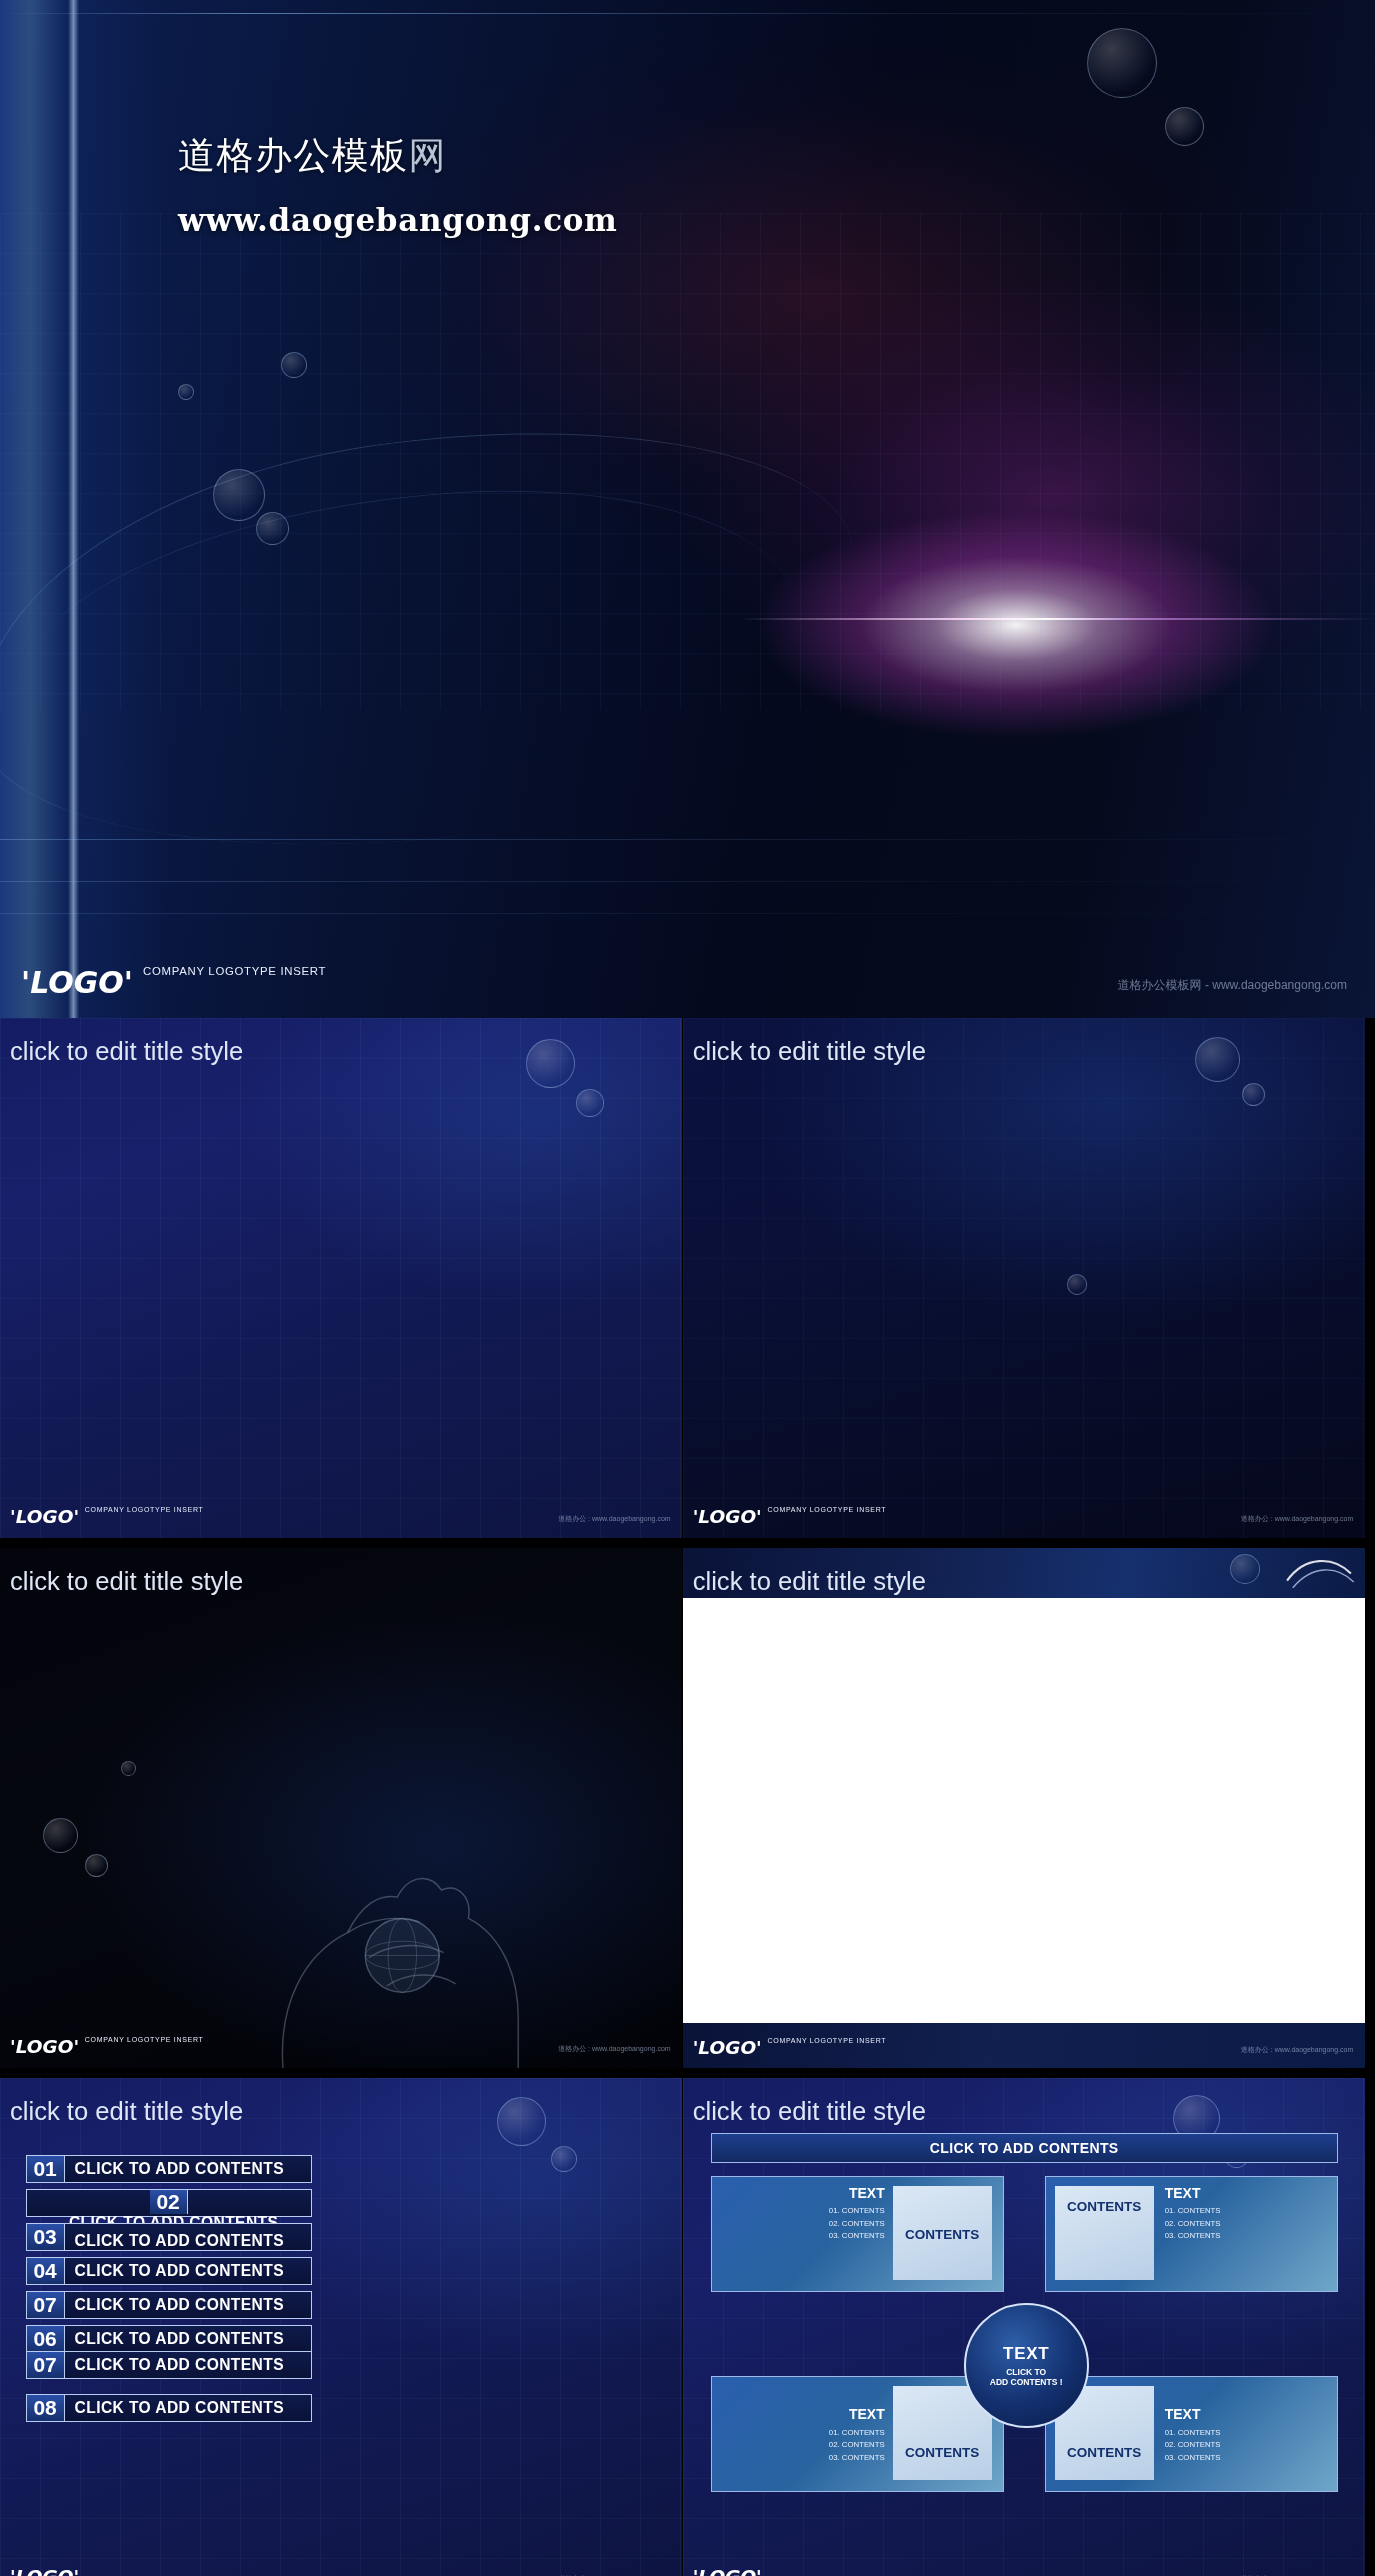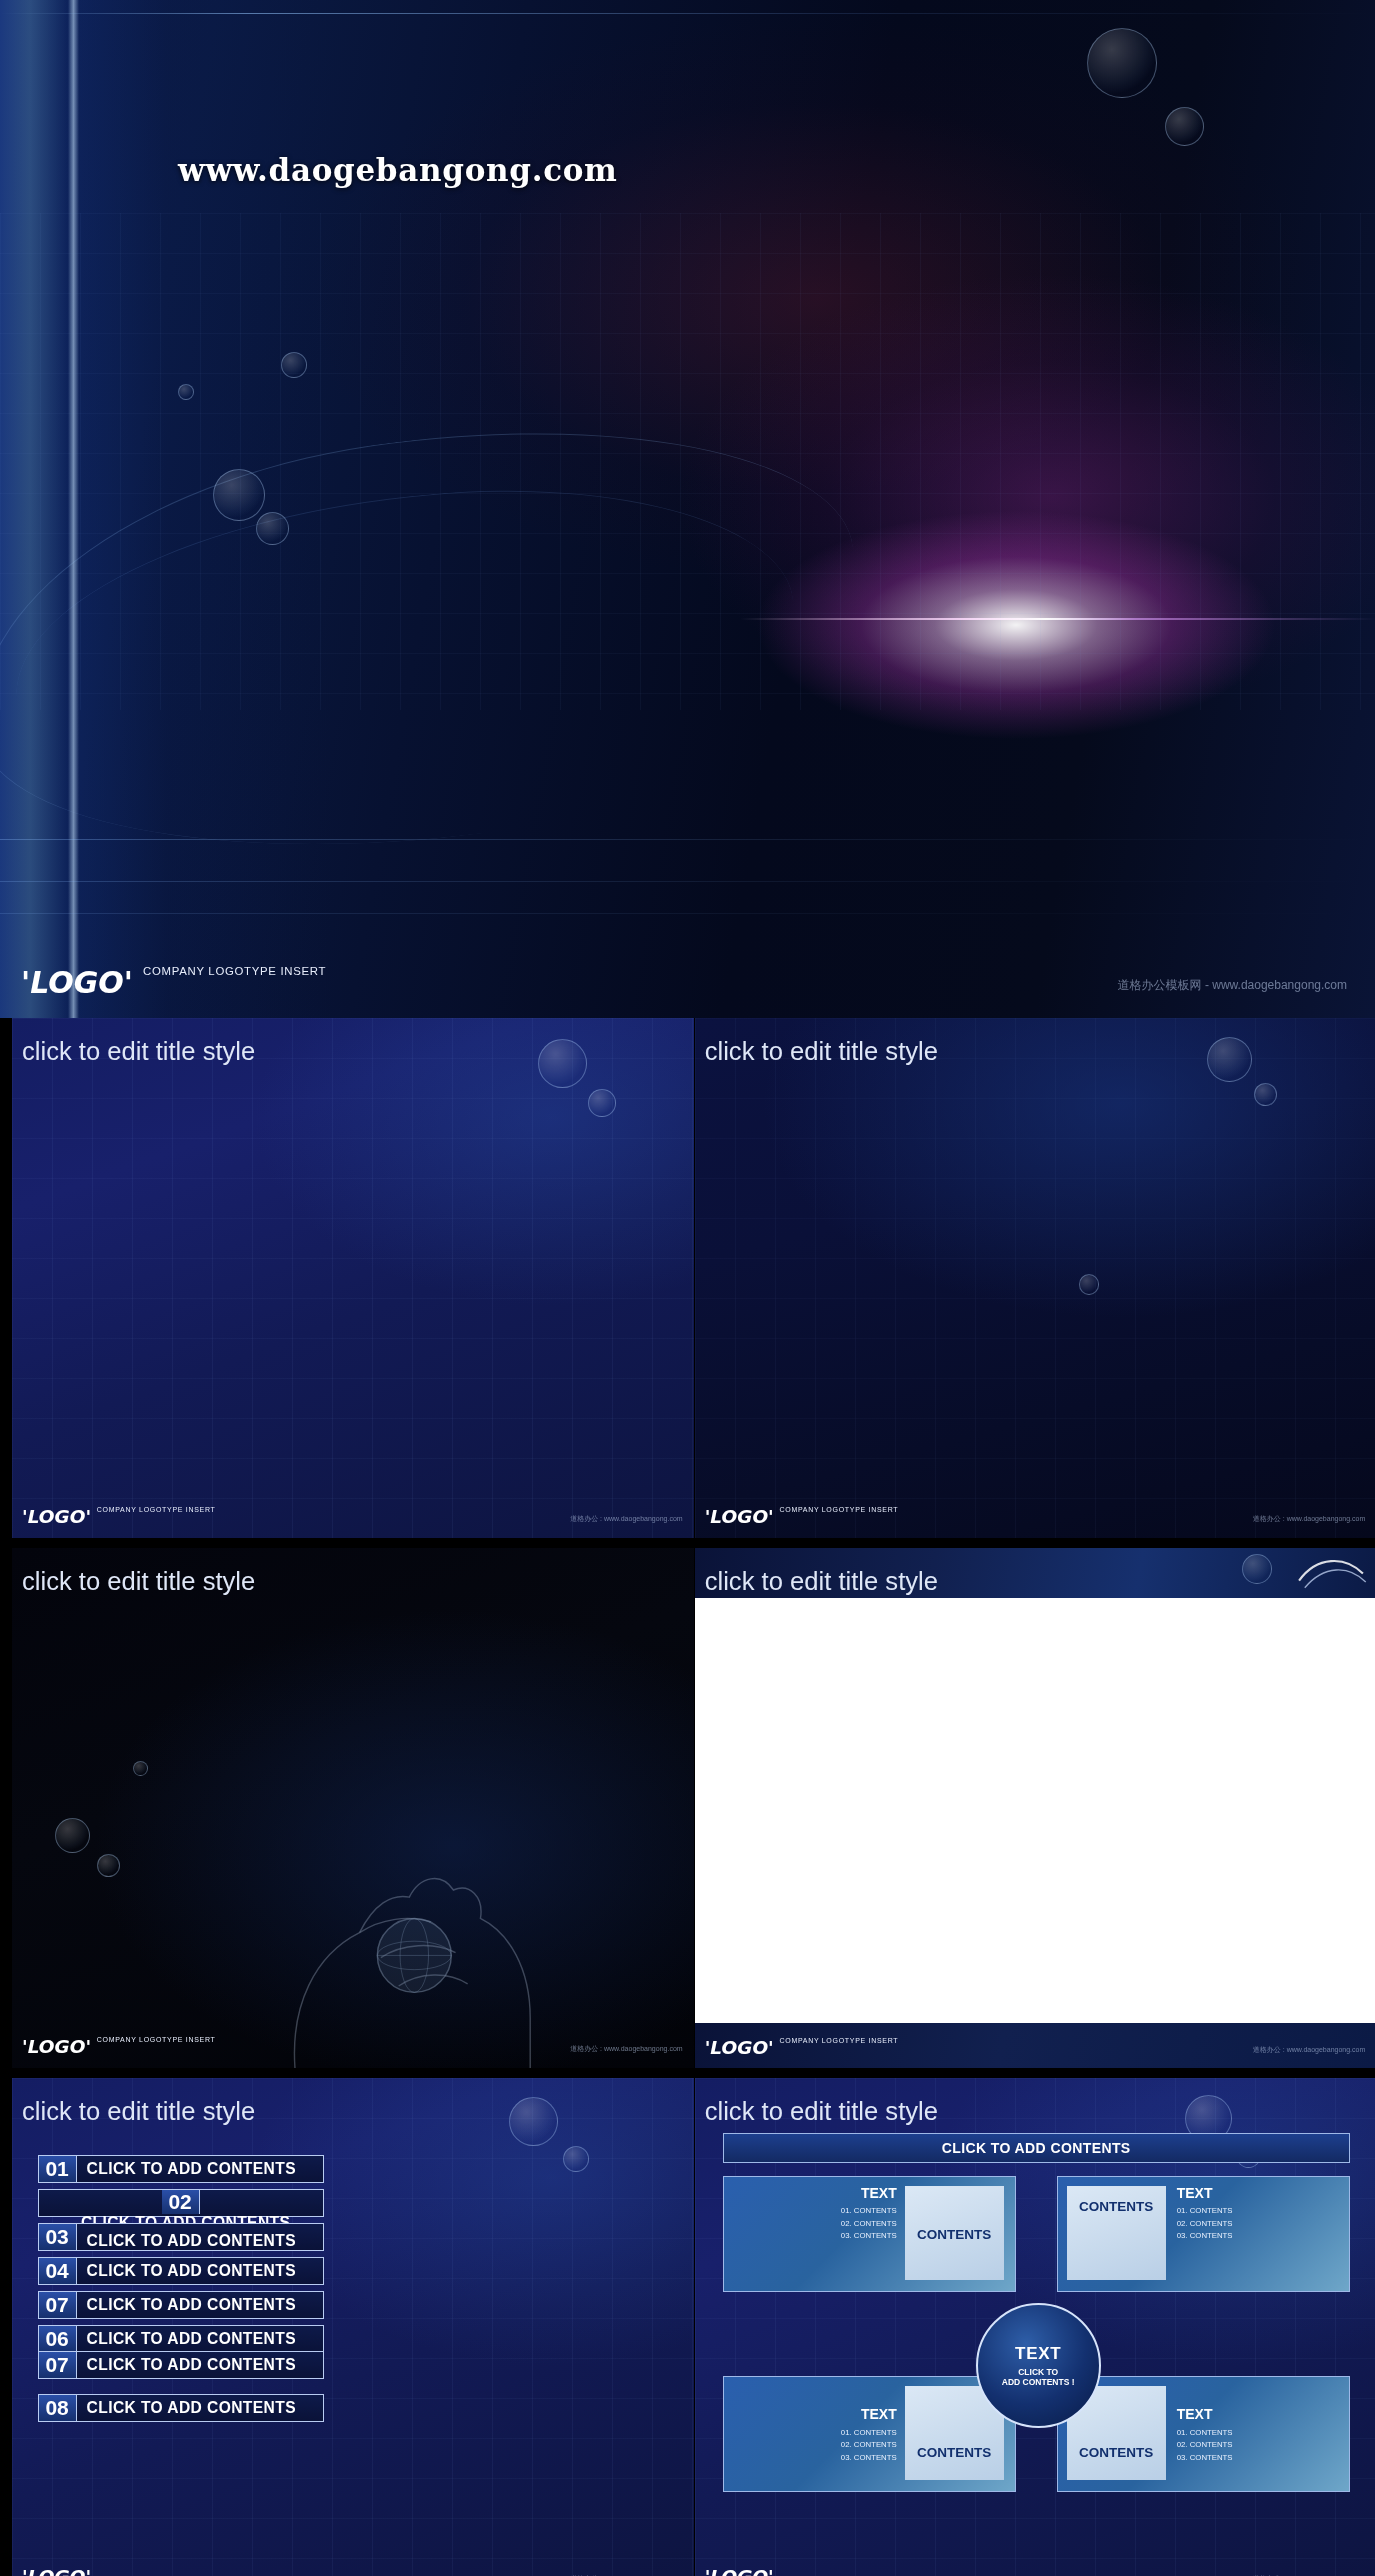--- a/index.html
+++ b/index.html
@@ -47,21 +47,21 @@
   .logo-bar{position:absolute;left:0;bottom:0;width:100%;height:68px;}
   .logo-mark{position:absolute;display:flex;align-items:flex-start;}
   .logo-word{font-family:"DejaVu Sans",sans-serif;font-weight:bold;font-style:italic;color:#fff;}
   .logo-co{font-family:"Liberation Sans",sans-serif;color:#e8eefc;letter-spacing:0.7px;}
   .wm{position:absolute;color:rgba(190,205,235,.55);font-family:"Liberation Sans",sans-serif;}
 
   
   .grid2{display:grid;grid-template-columns:682px 0.7px 682px;grid-auto-rows:auto;background:#000;width:1375px;}
   .gap-row{height:10px;background:#000;grid-column:1 / span 3;}
   .vgap{background:#000;}
-  .slide{position:relative;width:682px;height:520px;overflow:hidden;margin-left:12px;}
+  .slide{position:relative;width:682px;height:520px;overflow:hidden;}
   .slide .title{position:absolute;left:10px;top:18.5px;font-size:25.6px;color:#dfe7f7;font-family:"Liberation Sans",sans-serif;}
   .slide-dark{background:
       radial-gradient(ellipse 426px 270px at 540px 99px, rgba(40,80,170,.35) 0%, rgba(10,20,60,0) 70%),
       linear-gradient(160deg,#141d63 0%,#18206b 25%,#121a55 55%,#0d1440 100%);}
   .slide-dark .gridlines{position:absolute;inset:0;
     background-image:linear-gradient(to right, rgba(120,160,230,0.07) 0.7px, transparent 0.7px),
                      linear-gradient(to bottom, rgba(120,160,230,0.05) 0.7px, transparent 0.7px);
     background-size:40px 40px;}
   .slide-navy{background:
       radial-gradient(ellipse 497px 298px at 426px 85px, rgba(25,55,130,.55) 0%, rgba(6,12,38,0) 72%),
@@ -113,20 +113,21 @@
     <div class="streak"></div>
 
     <div class="bubble" style="left:1087px;top:28px;width:68px;height:68px;"></div>
     <div class="bubble" style="left:1165px;top:107px;width:37px;height:37px;"></div>
     <div class="bubble" style="left:213px;top:469px;width:50px;height:50px;"></div>
     <div class="bubble" style="left:256px;top:512px;width:31px;height:31px;"></div>
     <div class="bubble" style="left:281px;top:352px;width:24px;height:24px;"></div>
     <div class="bubble" style="left:178px;top:384px;width:14px;height:14px;"></div>
 
     <div class="cover-title-wrap">
+      <div class="cover-sub"><span>道格办公模板</span><span class="grey">网</span></div>
       <div class="cover-url">www.daogebangong.com</div>
     </div>
 
     <div class="logo-bar">
       <div class="logo-mark" style="left:21px;bottom:18.5px;">
         <span class="logo-word" style="font-size:30px;">'LOGO'</span>
         <span class="logo-co" style="font-size:11.4px;margin-left:10px;margin-bottom:4.3px;">COMPANY LOGOTYPE INSERT</span>
       </div>
       <div class="wm" style="right:28px;bottom:24px;font-size:12px;">道格办公模板网 - www.daogebangong.com</div>
     </div>

